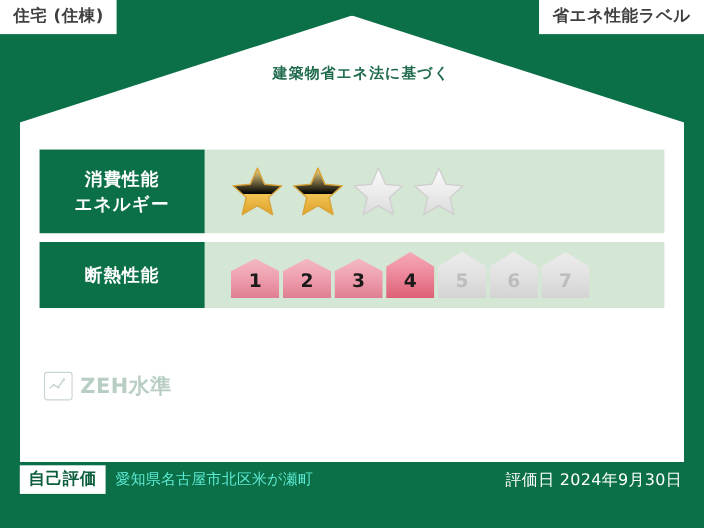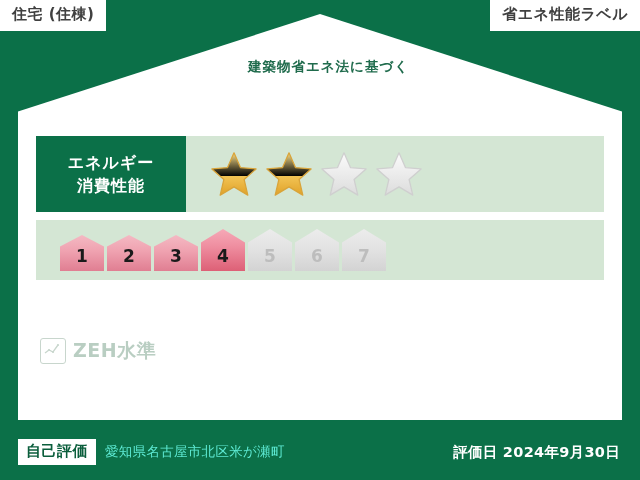--- a/index.html
+++ b/index.html
@@ -113,31 +113,31 @@
     -webkit-clip-path:polygon(50% 0%, 100% 32%, 100% 100%, 0% 100%, 0% 32%);
     clip-path:polygon(50% 0%, 100% 32%, 100% 100%, 0% 100%, 0% 32%);
   }
   .inline-house .n{
     position:relative;z-index:2;font-size:10px;font-weight:bold;color:#1a1a1a;
     line-height:19px;
   }
 
   
   .footer{
-    position:absolute;left:0;right:0;bottom:0;height:56px;
+    position:absolute;left:0;right:0;bottom:16px;height:56px;
     display:flex;align-items:center;
   }
   .footer-left{display:flex;align-items:center;padding-left:18px;flex:1;}
   .self-badge{
     background:#ffffff;color:#0b5e3c;font-weight:bold;font-size:15px;
     padding:3px 8px 4px 8px;letter-spacing:.5px;
   }
   .address{color:#5eead4;font-size:13.5px;margin-left:9px;letter-spacing:.3px;}
   .footer-right{
-    padding-right:20px;text-align:left;color:#ffffff;font-weight:bold;
+    padding-right:20px;text-align:left;color:#ffffff;
   }
   .eval-date{font-size:14.5px;letter-spacing:.3px;}
   .eval-id{font-size:9.5px;color:#cfe3d8;margin-top:2px;letter-spacing:.2px;}
 </style>
 </head>
 <body>
 
 <div class="label-root">
 
   <div class="house-body"></div>
@@ -150,22 +150,22 @@
   </div>
 
   <div class="title-wrap">
     <div class="title-sub">建築物省エネ法に基づく</div>
   </div>
 
   <div class="rows">
 
     <div class="row energy">
       <div class="row-label">
+        <span>消費性能</span>
         <span>エネルギー</span>
-        <span>消費性能</span>
       </div>
       <div class="row-value">
         <svg class="star" viewBox="0 0 52 50">
           <defs>
               <linearGradient id="gGold" x1="0" y1="0" x2="0" y2="1">
             <stop offset="0%" stop-color="#fbe08a"></stop>
                 <stop offset="55%" stop-color="#f3c košice"></stop>
                 <stop offset="55%" stop-color="#f2c455"></stop>
                 <stop offset="100%" stop-color="#e0a229"></stop>
               </linearGradient>
@@ -184,20 +184,23 @@
             </defs>
           <polygon points="26,2 33,18 50,19.5 37,31 41,48 26,39 11,48 15,31 2,19.5 19,18" fill="url(#gGray)" stroke="#cfcfcf" stroke-width="1.4" stroke-linejoin="round"></polygon>
         </svg>
         <svg class="star" viewBox="0 0 52 50">
           <polygon points="26,2 33,18 50,19.5 37,31 41,48 26,39 11,48 15,31 2,19.5 19,18" fill="url(#gGray)" stroke="#cfcfcf" stroke-width="1.4" stroke-linejoin="round"></polygon>
         </svg>
       </div>
     </div>
 
     <div class="row insulation">
+      <div class="row-label">
+        <span>断熱性能</span>
+      </div>
       <div class="row-value">
         <div class="house-scale">
           <div class="hs on">
             <span class="shape"></span>
             <span class="num">1</span>
           </div>
           <div class="hs on">
             <span class="shape"></span>
             <span class="num">2</span>
           </div>

